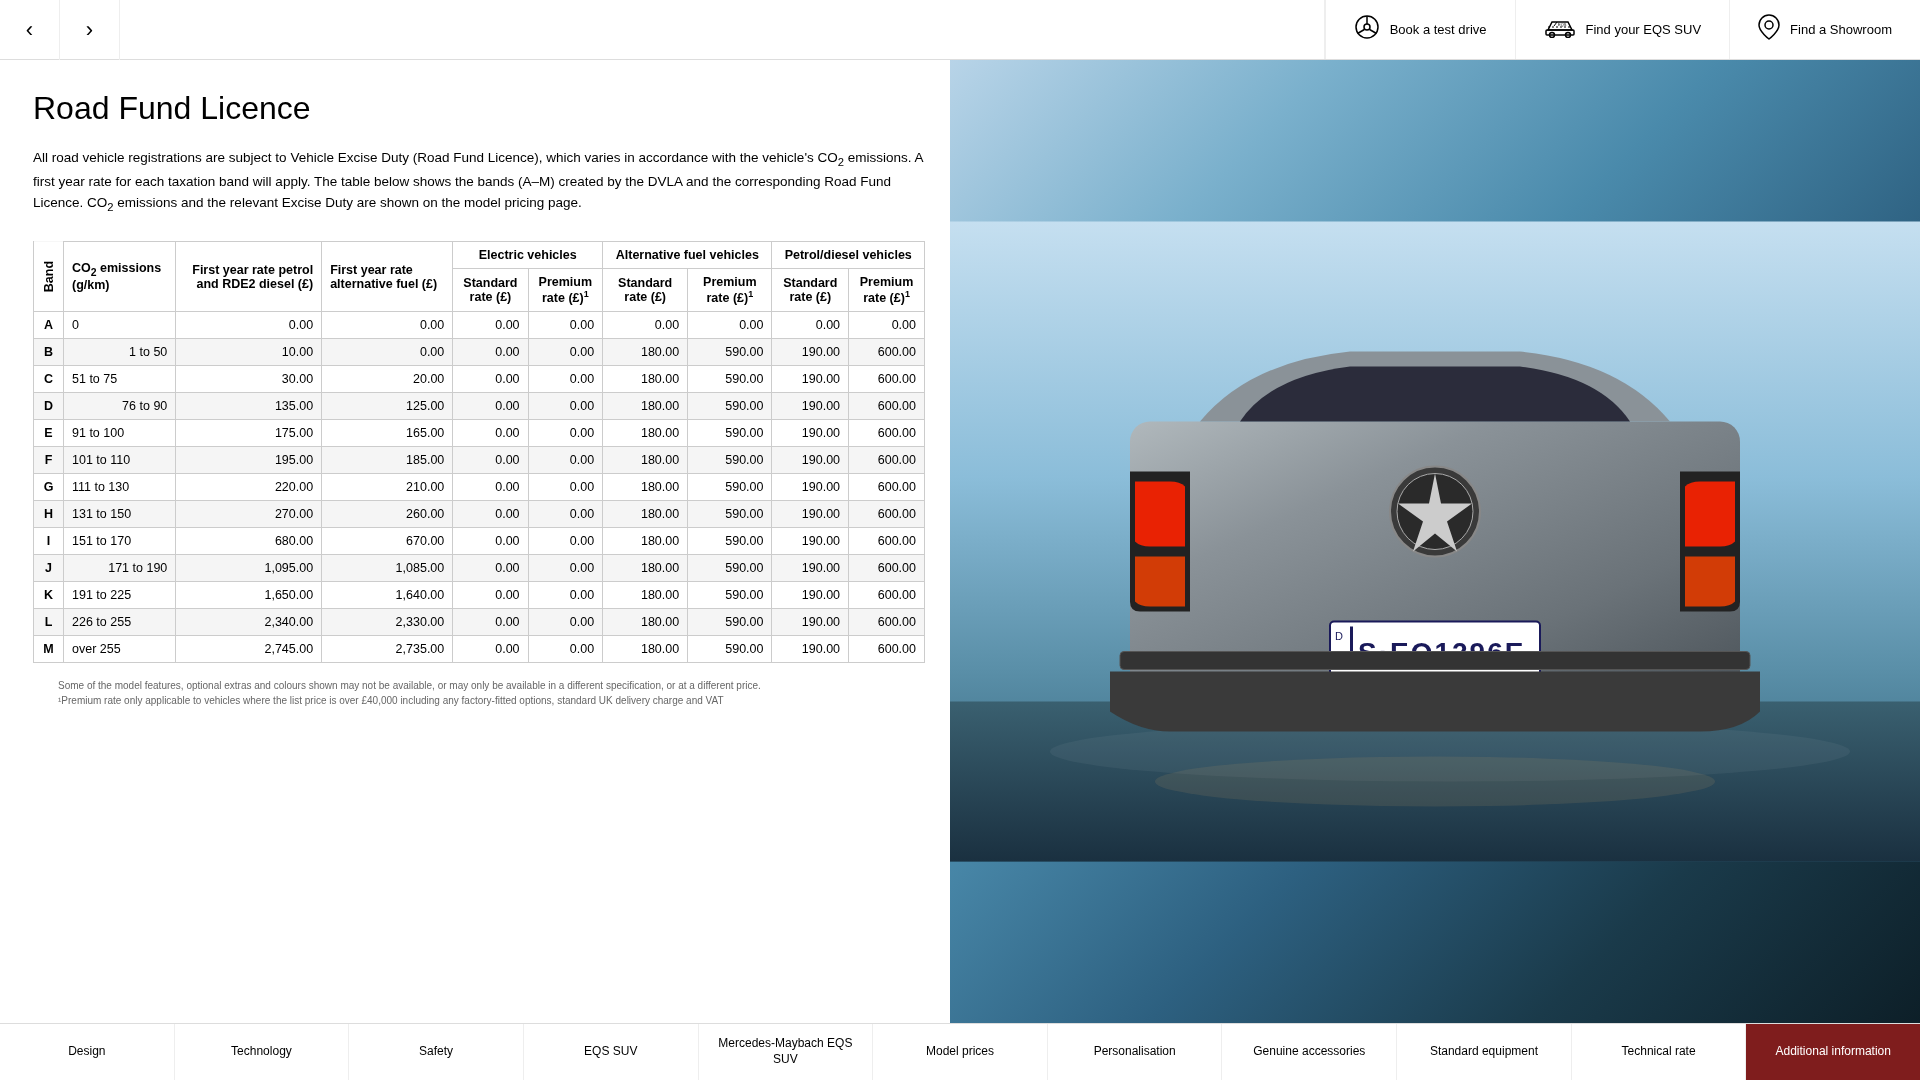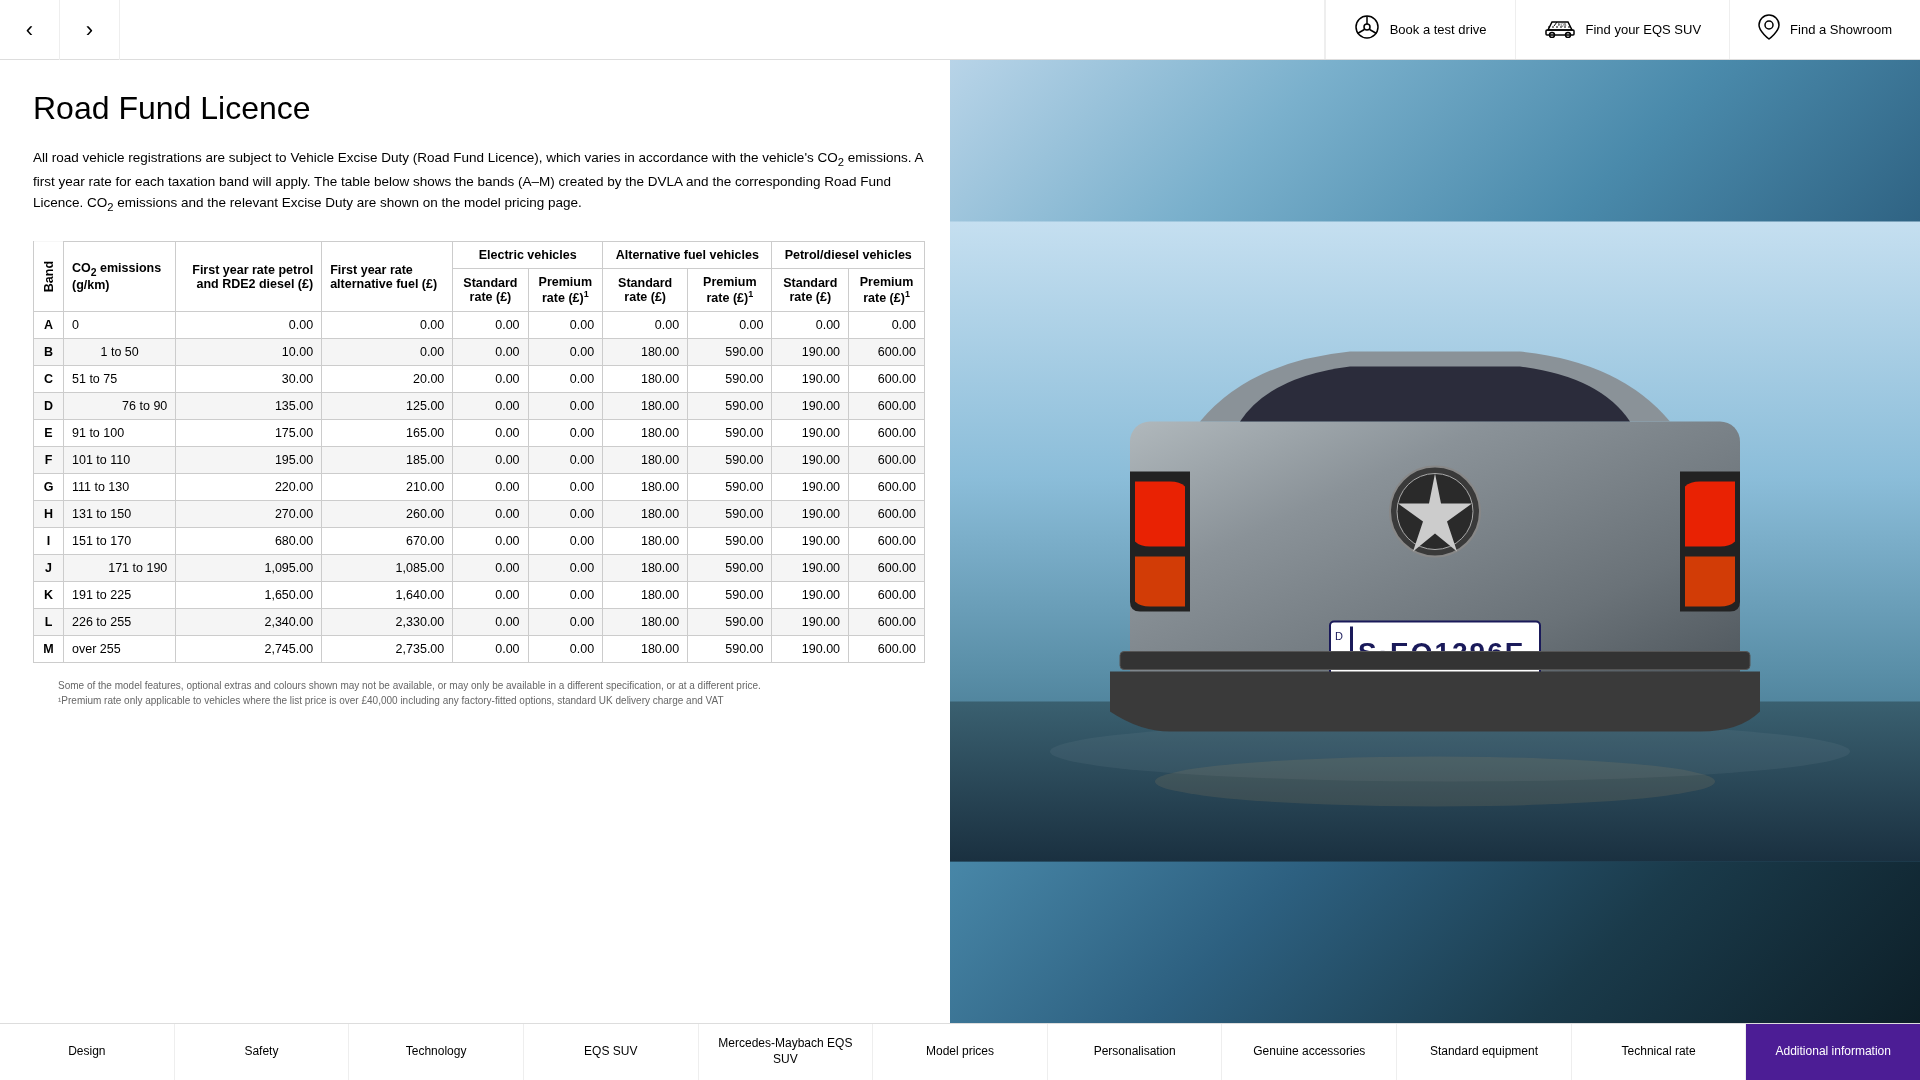--- a/index.html
+++ b/index.html
@@ -160,21 +160,21 @@
       text-align: center;
       font-size: 12px;
       cursor: pointer;
       border-right: 1px solid #eee;
       color: #000;
       line-height: 1.3;
     }
 
     .bottom-nav-item:last-child {
       border-right: none;
-      background: #4c1d95;
+      background: #7f1d1d;
       color: #fff;
     }
 
     sup {
       font-size: 9px;
     }
   </style>
 </head>
 <body>
 
@@ -260,21 +260,21 @@
       <td style="background:#fff">0.00</td>
       <td style="background:#fff">0.00</td>
       <td style="background:#fff">0.00</td>
       <td style="background:#fff">0.00</td>
       <td style="background:#fff">0.00</td>
       <td style="background:#fff">0.00</td>
       <td style="background:#fff">0.00</td>
     </tr>
             <tr style="background: rgb(245, 245, 245);">
       <td style="text-align:center;font-weight:600;background:#f5f5f5">B</td>
-      <td style="text-align:center;background:#f5f5f5">1 to 50</td>
+      <td style="text-align:right;background:#f5f5f5">1 to 50</td>
       <td style="background:#f5f5f5">10.00</td>
       <td style="background:#f5f5f5">0.00</td>
       <td style="background:#f5f5f5">0.00</td>
       <td style="background:#f5f5f5">0.00</td>
       <td style="background:#f5f5f5">180.00</td>
       <td style="background:#f5f5f5">590.00</td>
       <td style="background:#f5f5f5">190.00</td>
       <td style="background:#f5f5f5">600.00</td>
     </tr>
             <tr style="background: rgb(255, 255, 255);">
@@ -475,22 +475,22 @@
 
       <path d="M160 450 L810 450 L810 490 Q790 510 750 510 L220 510 Q190 510 160 490 Z" fill="#3a3a3a"></path>
 
       <ellipse cx="485" cy="560" rx="280" ry="25" fill="rgba(180,150,100,0.15)"></ellipse>
     </svg>
   </div>
 </div>
 
 <div class="bottom-nav">
   <div class="bottom-nav-item">Design</div>
+  <div class="bottom-nav-item">Technology</div>
   <div class="bottom-nav-item">Safety</div>
-  <div class="bottom-nav-item">Technology</div>
   <div class="bottom-nav-item">EQS SUV</div>
   <div class="bottom-nav-item">Mercedes-Maybach EQS SUV</div>
   <div class="bottom-nav-item">Model prices</div>
   <div class="bottom-nav-item">Personalisation</div>
   <div class="bottom-nav-item">Genuine accessories</div>
   <div class="bottom-nav-item">Standard equipment</div>
   <div class="bottom-nav-item">Technical rate</div>
   <div class="bottom-nav-item">Additional information</div>
 </div>
 

